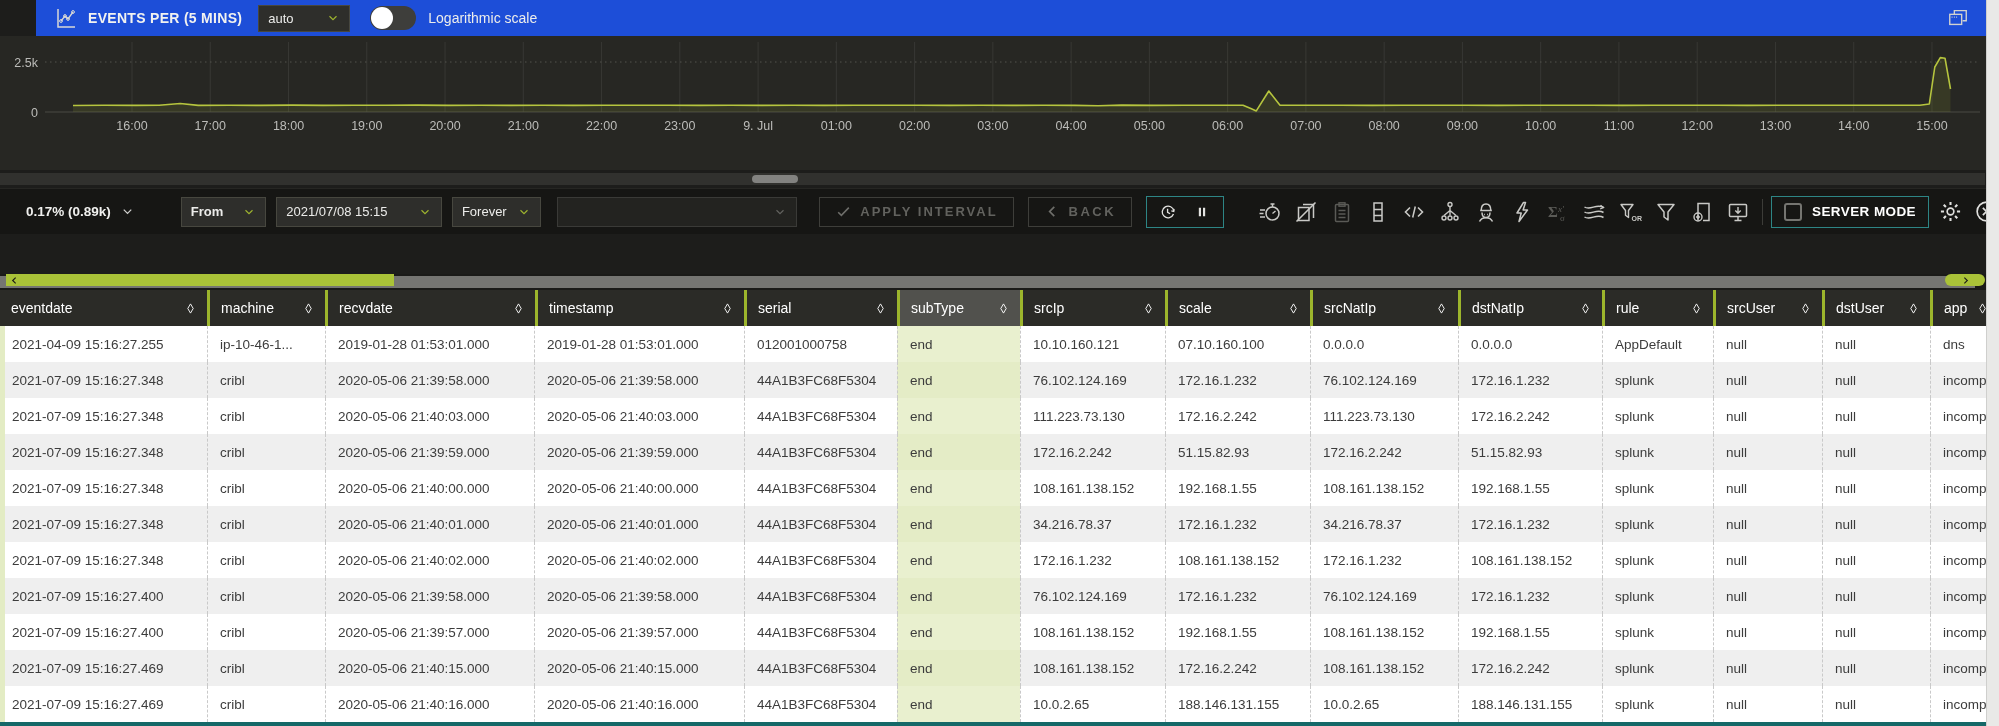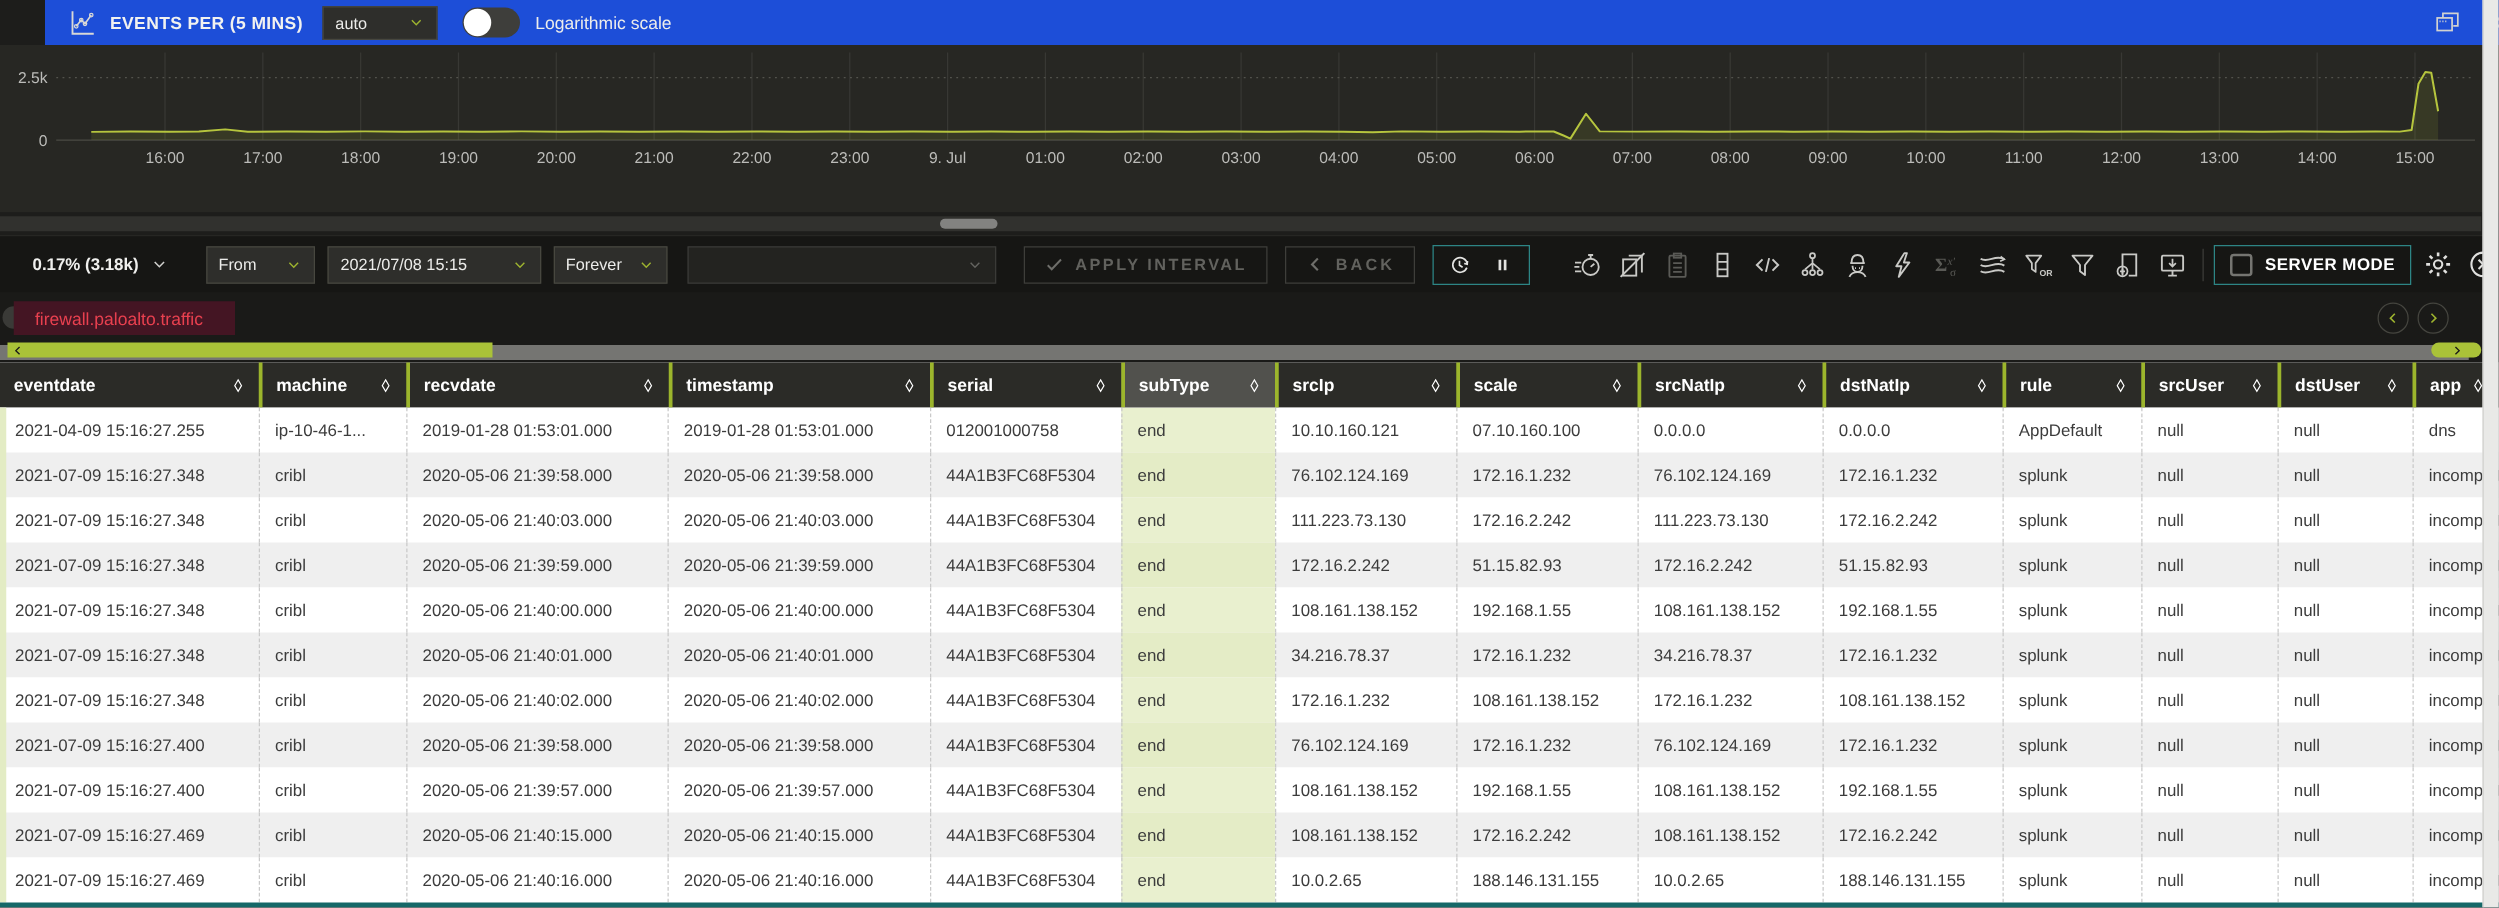--- a/index.html
+++ b/index.html
@@ -31,21 +31,21 @@
   .mini-scroll{position:absolute;top:170px;left:0;width:1999px;height:18px;background:#1d1d1b;}
   .mini-track{position:absolute;top:3px;left:0;right:14px;height:12px;background:#31312e;}
   .mini-thumb{position:absolute;top:5px;left:752px;width:46px;height:8px;border-radius:4px;background:#828280;cursor:pointer;}
 
   
   .toolbar{position:absolute;top:188px;left:0;width:1999px;height:46px;background:#161614;
     display:flex;align-items:center;box-sizing:border-box;padding-left:26px;border-top:1px solid #262623;}
   .progress{color:#f0f0ee;font-weight:bold;font-size:13.5px;display:flex;align-items:center;gap:9px;white-space:nowrap;cursor:pointer;}
   .progress .chev{width:15px;height:15px;stroke:#d0d0ce;fill:none;}
   .tb-select{height:30px;}
-  #from-select{width:92px;margin-left:30px;}
+  #from-select{width:92px;margin-left:46px;font-weight:bold;}
   #date-select{width:180px;margin-left:10px;}
   #range-select{width:96px;margin-left:10px;}
   #empty-select{width:262px;margin-left:16px;background:#232320;border-color:#3a3a37;}
   .btn-disabled{display:flex;align-items:center;gap:8px;border:1px solid #3e3e3a;color:#62625e;height:30px;
     padding:0 15px;font-weight:bold;font-size:13px;letter-spacing:2px;box-sizing:border-box;white-space:nowrap;cursor:default;}
   .btn-disabled .bicon{width:17px;height:17px;stroke:#6e6e6a;fill:none;}
   #apply-btn{margin-left:22px;}
   #back-btn{margin-left:14px;letter-spacing:2.5px;}
   .pause-group{margin-left:14px;border:1px solid #2d8585;height:32px;display:flex;align-items:center;box-sizing:border-box;padding:0 4px;}
   .pg-cell{width:34px;height:30px;display:flex;align-items:center;justify-content:center;cursor:pointer;}
@@ -77,21 +77,21 @@
   .hs-thumb{position:absolute;top:0;left:6px;width:388px;height:12px;background:#aac238;display:flex;align-items:center;cursor:pointer;}
   .hs-thumb svg{width:11px;height:11px;stroke:#1b1b19;fill:none;margin-left:3px;}
   .hs-right{position:absolute;top:0;right:14px;width:40px;height:12px;background:#aac238;border-radius:6px;
     display:flex;align-items:center;justify-content:center;cursor:pointer;}
   .hs-right svg{width:11px;height:11px;stroke:#1b1b19;fill:none;}
 
   
   .table{position:absolute;top:290px;left:0;width:1999px;height:436px;background:#fff;}
   .thead{height:36px;background:#2b2b27;display:flex;}
   .th{display:flex;align-items:center;box-sizing:border-box;padding:0 10px 0 11px;color:#fff;
-    font-weight:bold;font-size:14px;border-left:3px solid #9cb52c;cursor:pointer;overflow:hidden;white-space:nowrap;}
+    font-weight:normal;font-size:14px;border-left:3px solid #9cb52c;cursor:pointer;overflow:hidden;white-space:nowrap;}
   .th:first-child{border-left:none;}
   .th.hl{background:#51514d;}
   .th .diamond{margin-left:auto;width:13px;height:17px;stroke:#fff;fill:none;flex:none;}
   .tbody{position:absolute;top:36px;left:0;width:1999px;height:396px;overflow:hidden;}
   .green-sliver{position:absolute;top:36px;left:0;width:5px;height:396px;background:#e3ecc4;z-index:5;}
   .tr{height:36px;display:flex;background:#fff;}
   .tr.alt{background:#efefef;}
   .td{box-sizing:border-box;padding:0 8px 0 12px;font-size:13.5px;color:#3c3c3c;display:flex;
     align-items:center;border-left:1px dashed #c9c9c9;overflow:hidden;white-space:nowrap;cursor:default;}
   .td:first-child{border-left:none;}
@@ -320,21 +320,21 @@
     </svg>
   </div>
 
   <div class="mini-scroll">
     <div class="mini-track"></div>
     <div class="mini-thumb"></div>
   </div>
 
   <div class="toolbar">
     <div class="progress">
-      <span>0.17% (3.18k)</span>
+      <span>0.17% (0.89k)</span>
       <svg class="chev">
           <use href="#sym-chevron-down"></use>
         </svg>
     </div>
     <div class="select tb-select" id="from-select">
       <span>From</span>
       <svg class="chev">
           <use href="#sym-chevron-down"></use>
         </svg>
     </div>
@@ -432,38 +432,20 @@
     <div class="right-icons">
       <svg>
           <use href="#sym-gear-icon"></use>
         </svg>
       <svg>
           <use href="#sym-close-circle-icon"></use>
         </svg>
     </div>
   </div>
 
-  <div class="tag-row">
-    <div class="tag-dot"></div>
-    <div class="tag">
-      <span>firewall.paloalto.traffic</span>
-    </div>
-    <div class="nav-circles">
-      <div class="nav-circle">
-        <svg>
-            <use href="#sym-chevron-left"></use>
-          </svg>
-      </div>
-      <div class="nav-circle">
-        <svg>
-            <use href="#sym-chevron-right"></use>
-          </svg>
-      </div>
-    </div>
-  </div>
 
   <div class="hscroll">
     <div class="hs-track"></div>
     <div class="hs-thumb">
       <svg>
           <use href="#sym-chevron-left"></use>
         </svg>
     </div>
     <div class="hs-right">
       <svg>

